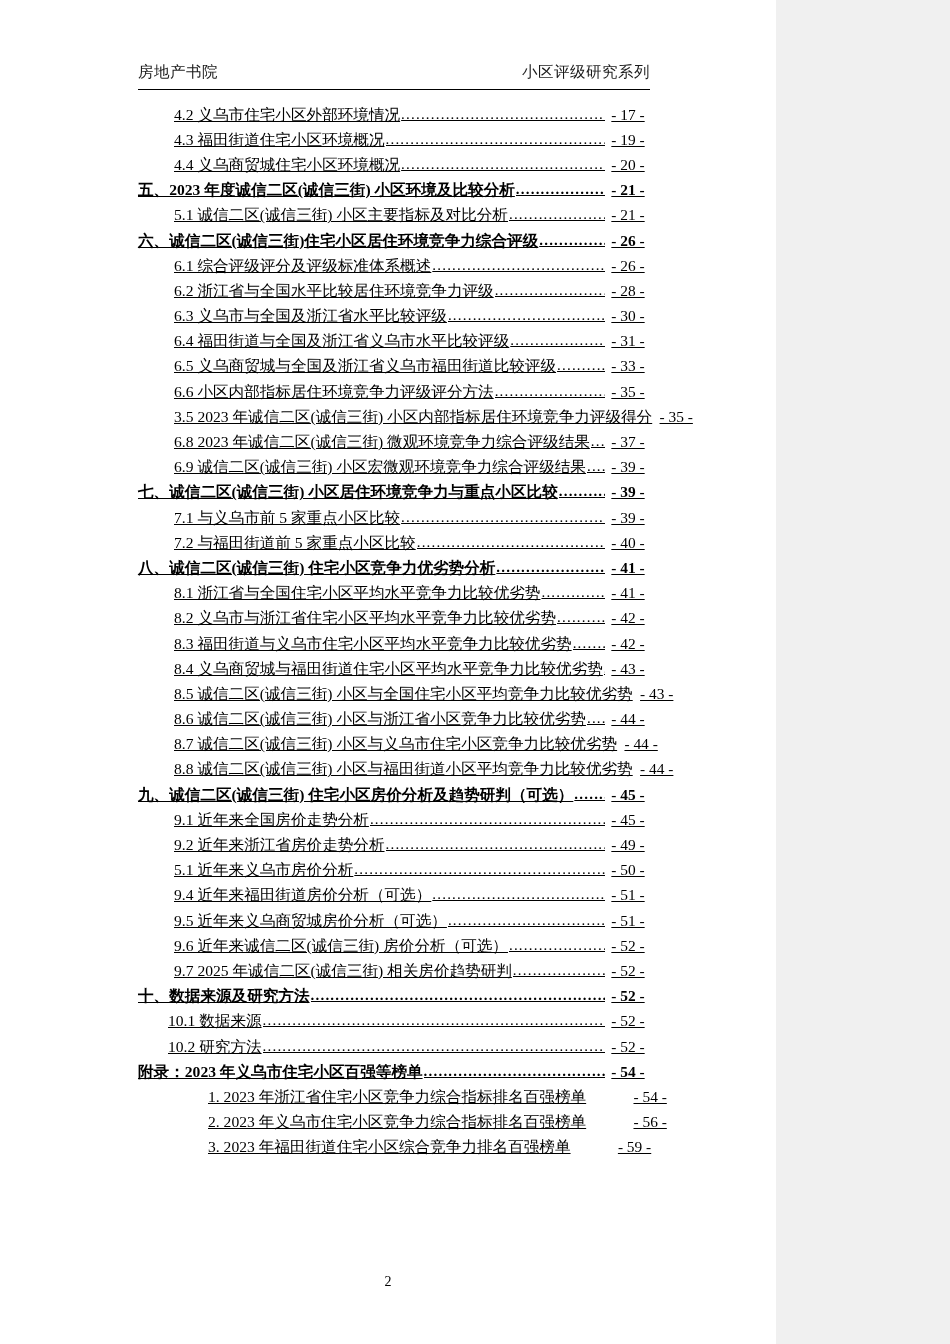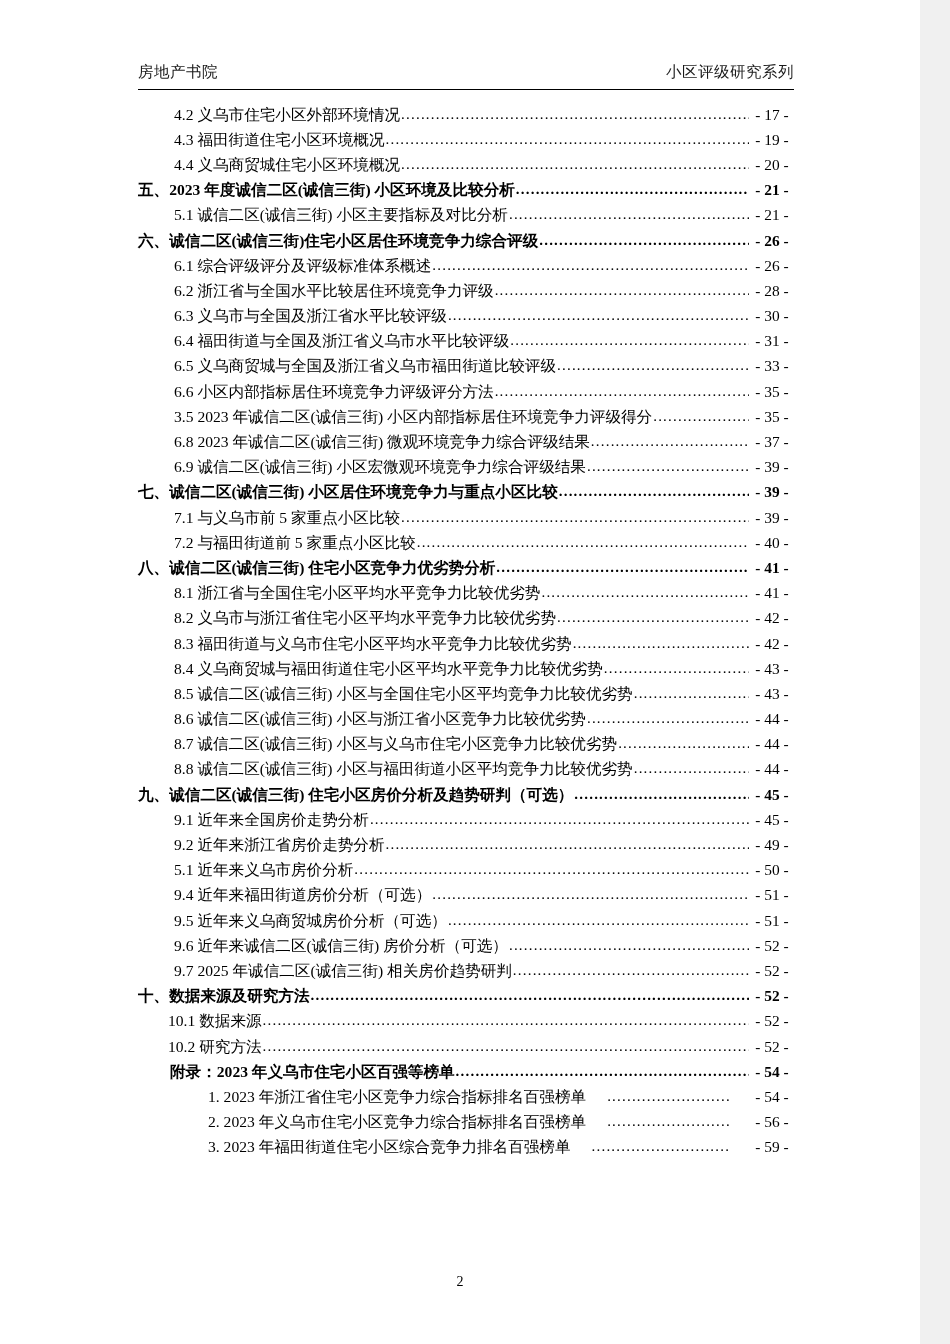--- a/index.html
+++ b/index.html
@@ -4,21 +4,21 @@
 <style>
   html, body {
     margin: 0;
     padding: 0;
     background: #f0f0f0;
   }
   body {
     font-family: "Liberation Serif", "DejaVu Serif", serif;
   }
   .page {
-    width: 920px;
+    width: 776px;
     height: 1344px;
     background: #ffffff;
     position: relative;
     box-sizing: border-box;
     padding: 62px 0 0 0;
     overflow: hidden;
   }
   .header {
     display: flex;
     justify-content: space-between;
@@ -36,20 +36,21 @@
     margin: 12px 126px 0 138px;
   }
   .toc-row {
     display: flex;
     align-items: baseline;
     font-size: 15.6px;
     line-height: 1.0;
     color: #000;
     padding: 4.6px 0;
     white-space: nowrap;
+    text-decoration: underline;
   }
   .toc-row .label {
     flex: 0 0 auto;
   }
   .toc-row .dots {
     flex: 1 1 auto;
     overflow: hidden;
     margin: 0 1px;
     position: relative;
     top: -1px;
@@ -64,21 +65,21 @@
     overflow: hidden;
   }
   .toc-row .pageno {
     flex: 0 0 auto;
     text-align: center;
     min-width: 44px;
     font-size: 15.4px;
   }
   
   .lvl-1 { padding-left: 0px; font-weight: bold; }
-  .lvl-1b { padding-left: 0px; font-weight: bold; margin-left: 32px; }
+  .lvl-1b { padding-left: 0px; font-weight: bold; }
   .lvl-2 { padding-left: 36px; }
   .lvl-2d { padding-left: 30px; }
   .lvl-3 { padding-left: 70px; gap: 20px; }
 
   .toc-row.bold .label,
   .toc-row.bold .pageno { font-weight: bold; }
 
   .footer {
     position: absolute;
     bottom: 54px;

